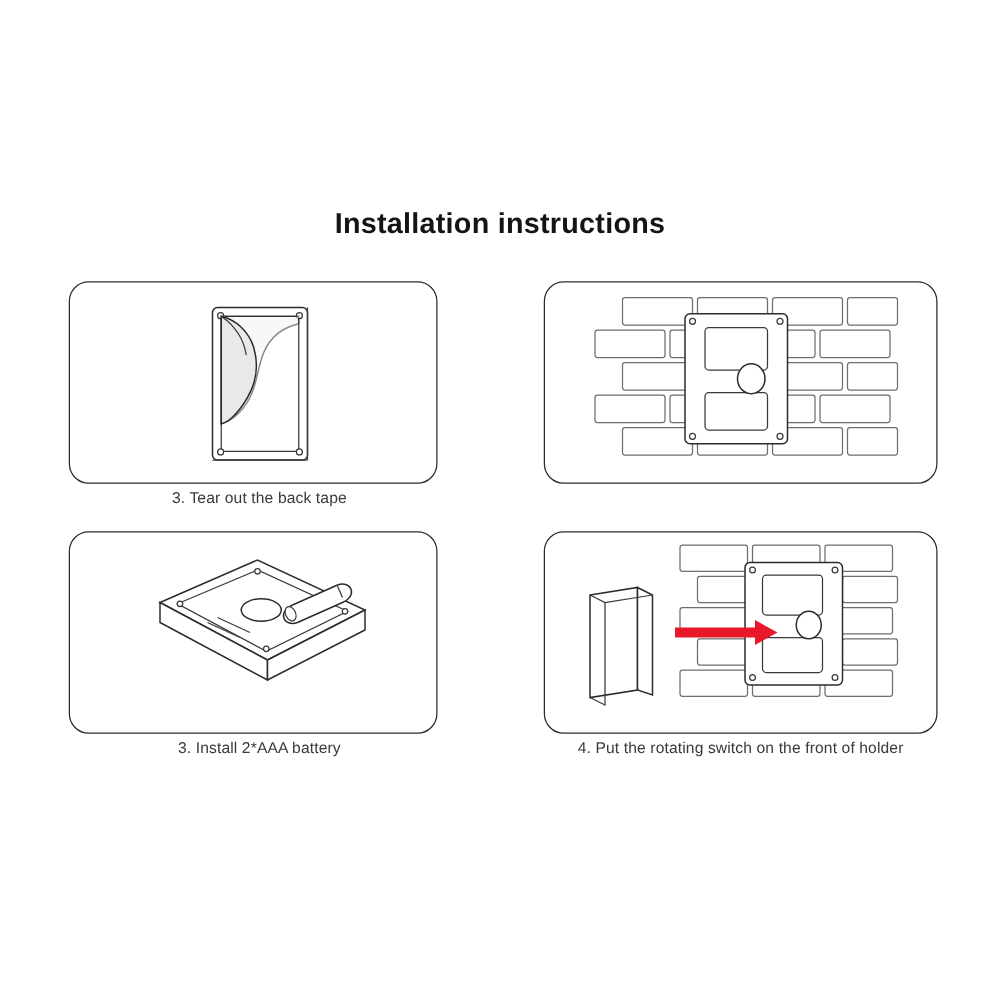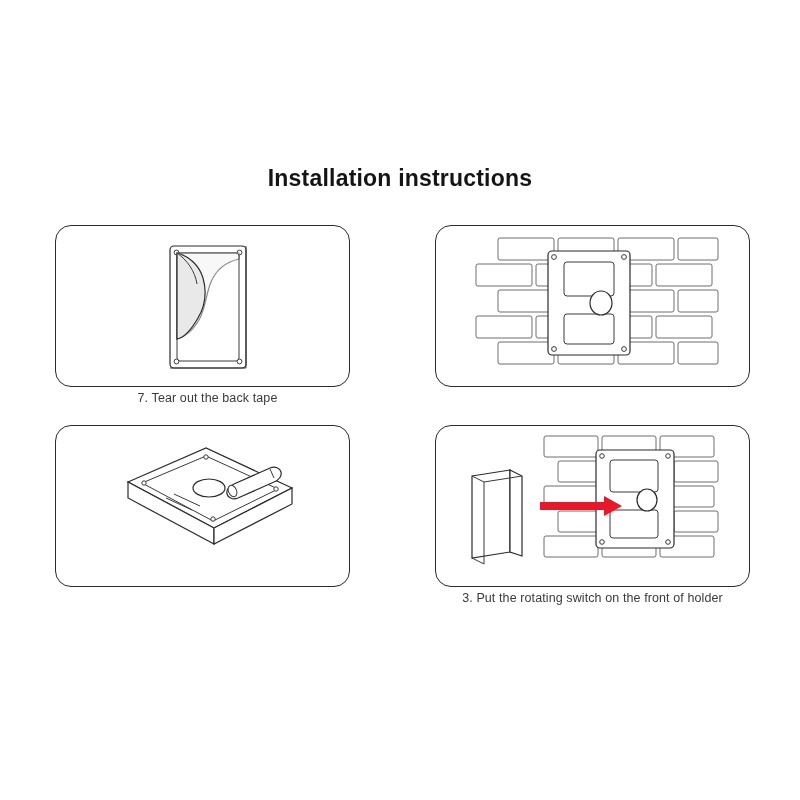--- a/index.html
+++ b/index.html
@@ -103,21 +103,21 @@
           <circle class="ln-thin fill-w" cx="183.5" cy="135.5" r="2.4"></circle>
 
           <path class="ln fill-lgray" d="M121 27 L183 27 L183 33 C170 36 160 44 155 56 C150 68 150 80 144 92 C137 106 126 112 121 113 Z" opacity="0.55"></path>
           <path class="ln fill-gray" d="M121 27 C133 30 143 39 147 52 C151 66 149 80 142 92 C134 106 126 112 121 113 Z"></path>
           <path class="ln-thin" d="M121 27 C131 34 139 45 141 58"></path>
 
           <path class="ln-thin" d="M190 20 L190 142"></path>
           <path class="ln-thin" d="M114 142 L190 142"></path>
         </svg>
       </div>
-      <div class="caption cap-1">7. Tear out the back tape</div>
+      <div class="caption cap-1">3. Tear out the back tape</div>
     </div>
 
     <div class="cell" id="cell-2">
       <div class="card" id="card-2">
         <svg width="315" height="162" viewBox="0 0 315 162">
           <g class="ln-light">
 
             <rect x="62" y="12" width="56" height="22" rx="2"></rect>
             <rect x="122" y="12" width="56" height="22" rx="2"></rect>
             <rect x="182" y="12" width="56" height="22" rx="2"></rect>
@@ -174,20 +174,21 @@
           <ellipse class="ln fill-w" cx="153" cy="62" rx="16" ry="9"></ellipse>
 
           <path class="ln-thin" d="M110 72 L136 84"></path>
           <path class="ln-thin" d="M118 68 L144 80"></path>
 
           <path class="ln fill-w" d="M178 58 L214 42 C219 40 224 42 225 46 C226 50 223 54 218 56 L182 72 C177 74 172 72 171 68 C170 64 173 60 178 58 Z"></path>
           <ellipse class="ln-thin fill-w" cx="176.5" cy="65" rx="4" ry="6" transform="rotate(-24 176.5 65)"></ellipse>
           <path class="ln-thin" d="M214 43 L218 52"></path>
         </svg>
       </div>
+      <div class="caption cap-3">3. Install 2*AAA battery</div>
     </div>
 
     <div class="cell" id="cell-4">
       <div class="card" id="card-4">
         <svg width="315" height="162" viewBox="0 0 315 162">
           <g class="ln-light">
             <rect x="108" y="10" width="54" height="21" rx="2"></rect>
             <rect x="166" y="10" width="54" height="21" rx="2"></rect>
             <rect x="224" y="10" width="54" height="21" rx="2"></rect>
 
@@ -220,17 +221,17 @@
           <path class="ln fill-w" d="M36 50 L74 44 L74 126 L36 132 Z"></path>
           <path class="ln fill-w" d="M74 44 L86 50 L86 130 L74 126 Z"></path>
           <path class="ln-thin" d="M36 50 L48 56 L86 50"></path>
           <path class="ln-thin" d="M48 56 L48 138 L36 132"></path>
 
           <g>
             <path class="arrow" d="M104 76 L168 76 L168 70 L186 80 L168 90 L168 84 L104 84 Z"></path>
           </g>
         </svg>
       </div>
-      <div class="caption cap-4">3. Put the rotating switch on the front of holder</div>
+      <div class="caption cap-4">4. Put the rotating switch on the front of holder</div>
     </div>
 
   </div>
 </div>
 
 </body></html>

